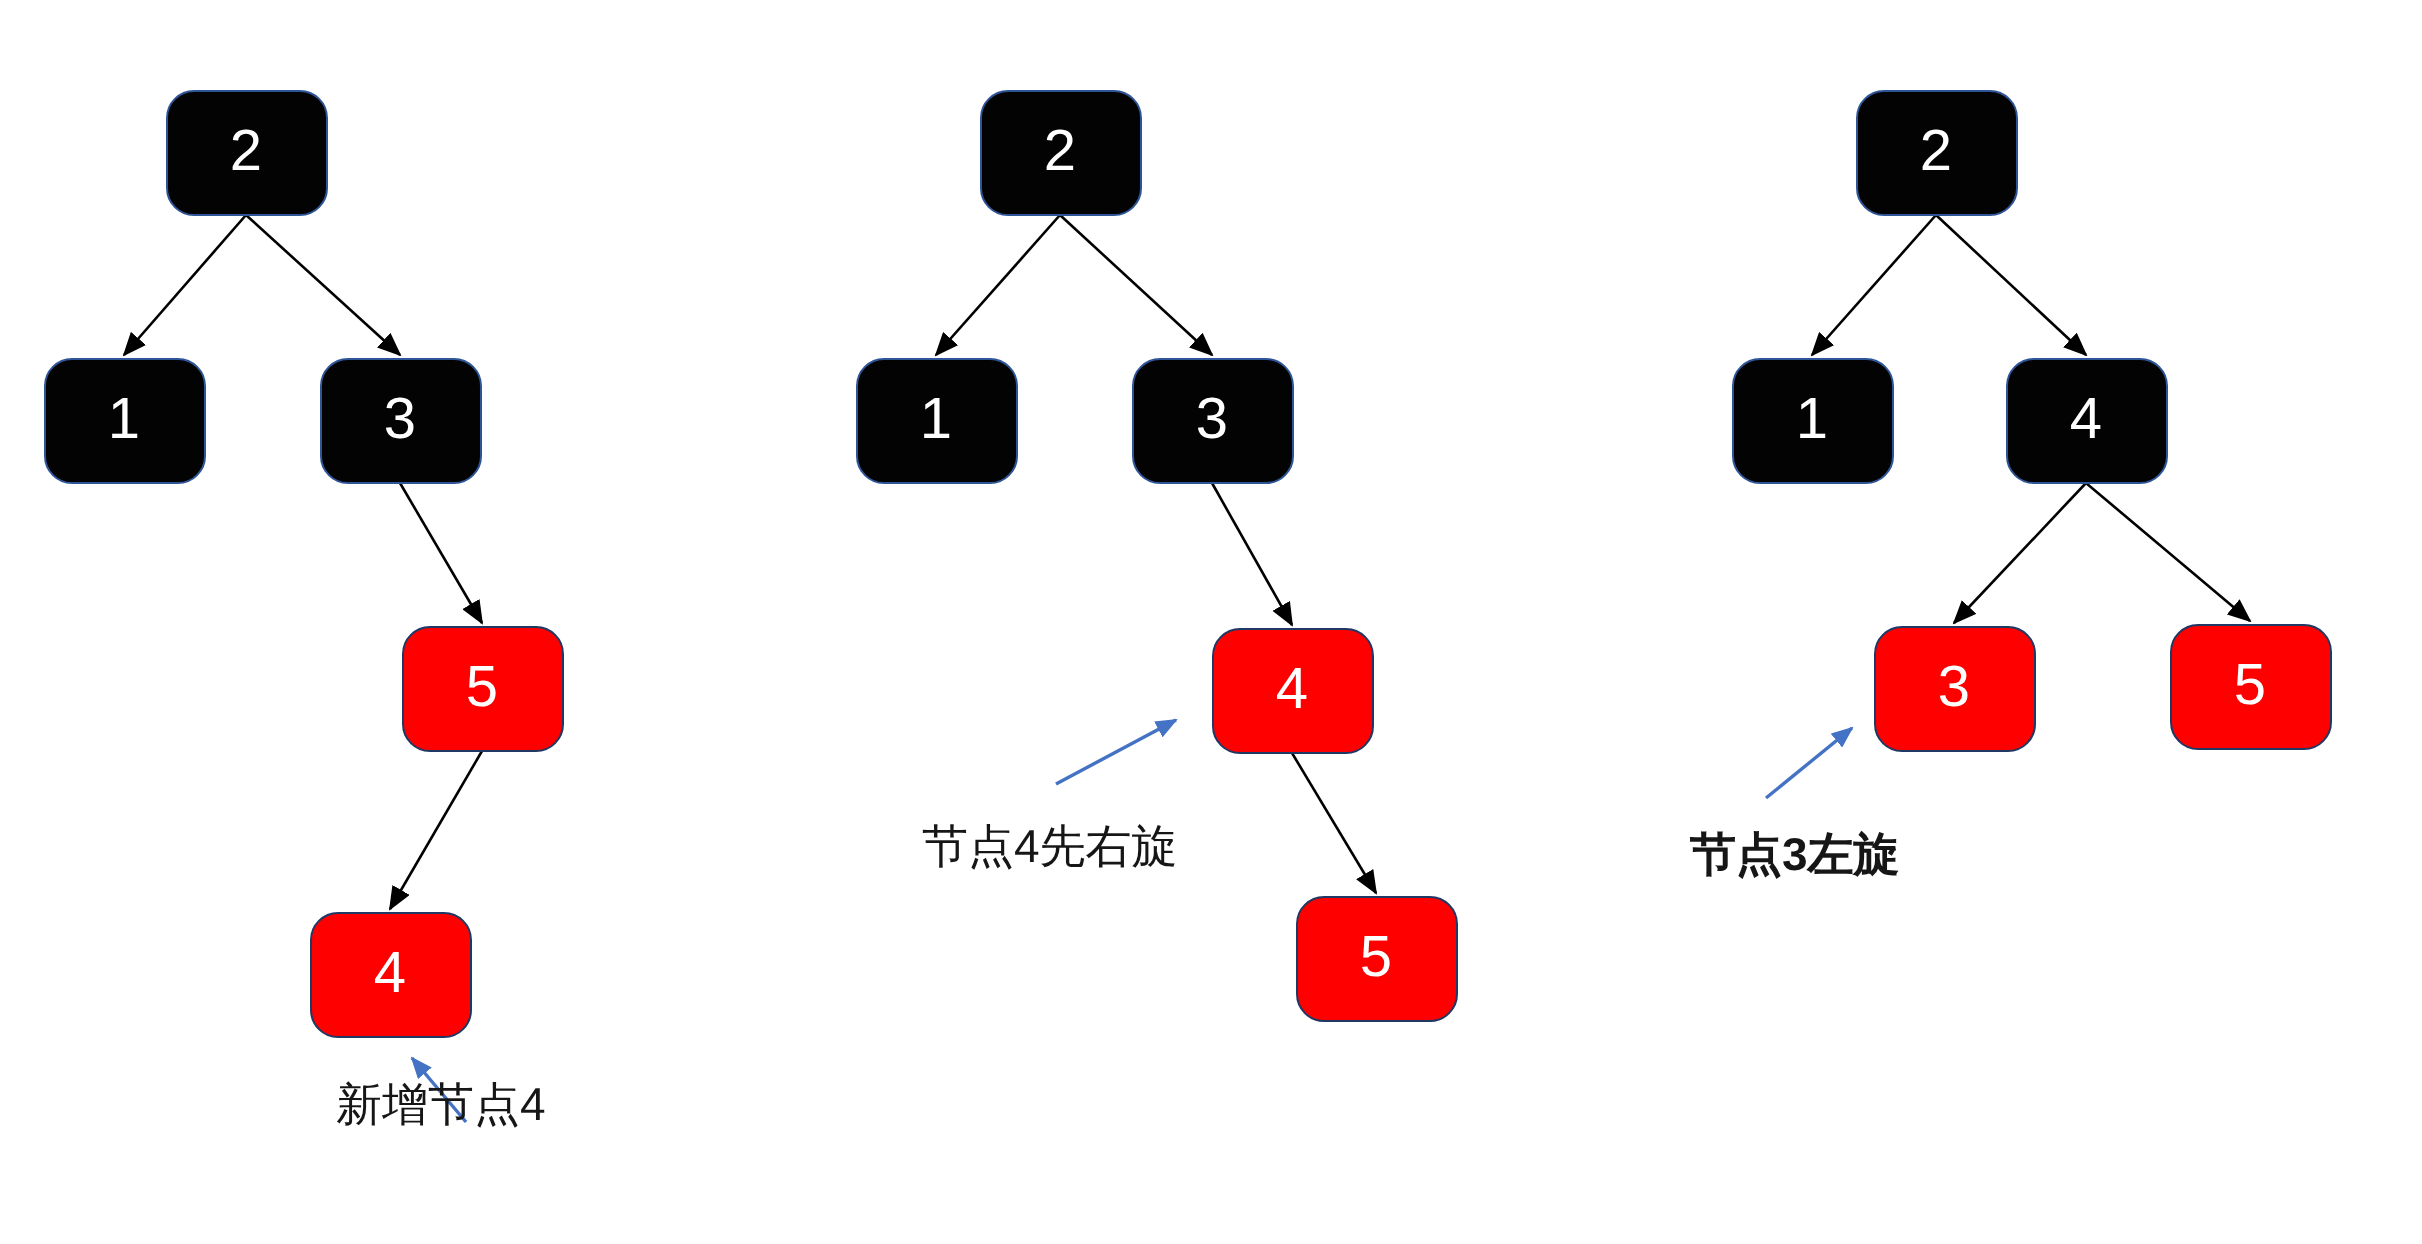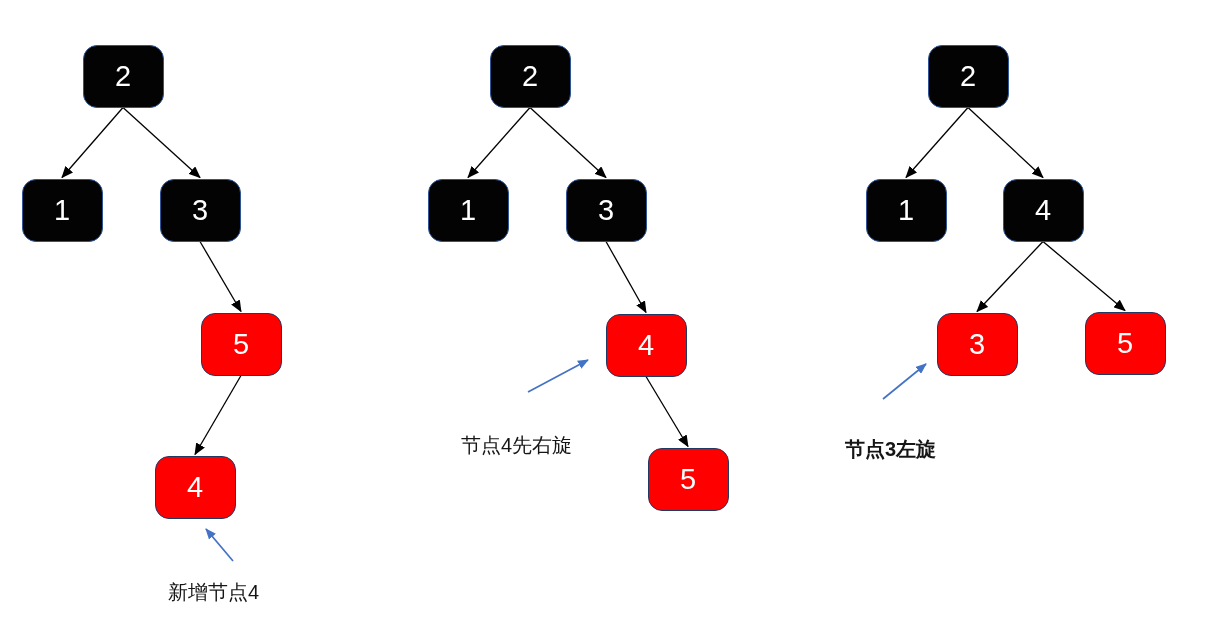--- a/index.html
+++ b/index.html
@@ -49,25 +49,24 @@
     stroke-width: 1.3;
     fill: none;
   }
   .annotation-arrow {
     stroke: var(--annot-color, #4472c4);
     stroke-width: 1.7;
     fill: none;
   }
   .annotation-label {
     position: absolute;
-    font-size: 20px;
+    font-size: 23px;
     color: var(--label-color, #161616);
     white-space: nowrap;
     user-select: none;
-    margin-top: 24px;
   }
 </style>
 </head>
 <body>
 
 <div id="canvas">
   <svg id="arrows" xmlns="http://www.w3.org/2000/svg">
     <defs>
       <marker id="mk-black" markerUnits="userSpaceOnUse" markerWidth="12" markerHeight="10" viewBox="0 0 12 10" refX="11" refY="5" orient="auto">
         <path id="mk-black-path" d="M0,0 L12,5 L0,10 z" fill="#000000"></path>
@@ -91,21 +90,21 @@
       <line x1="1043" y1="241.5" x2="977" y2="311.5" class="edge" marker-end="url(#mk-black)"></line>
       <line x1="1043" y1="241.5" x2="1125" y2="310.5" class="edge" marker-end="url(#mk-black)"></line>
       <line x1="883" y1="399" x2="926" y2="364" class="annotation-arrow" marker-end="url(#mk-blue)"></line>
     </svg>
 
 <div class="node black" style="left: 82.5px; top: 44.5px;">2</div>
     <div class="node black" style="left: 21.5px; top: 178.5px;">1</div>
     <div class="node black" style="left: 159.5px; top: 178.5px;">3</div>
     <div class="node red" style="left: 200.5px; top: 312.5px;">5</div>
     <div class="node red" style="left: 154.5px; top: 455.5px;">4</div>
-    <div class="annotation-label" style="left: 168px; top: 555px;">新增节点4</div>
+    <div class="annotation-label" style="left: 168px; top: 537px;">新增节点4</div>
     <div class="node black" style="left: 489.5px; top: 44.5px;">2</div>
     <div class="node black" style="left: 427.5px; top: 178.5px;">1</div>
     <div class="node black" style="left: 565.5px; top: 178.5px;">3</div>
     <div class="node red" style="left: 605.5px; top: 313.5px;">4</div>
     <div class="node red" style="left: 647.5px; top: 447.5px;">5</div>
     <div class="annotation-label" style="left: 461px; top: 408px;">节点4先右旋</div>
     <div class="node black" style="left: 927.5px; top: 44.5px;">2</div>
     <div class="node black" style="left: 865.5px; top: 178.5px;">1</div>
     <div class="node black" style="left: 1002.5px; top: 178.5px;">4</div>
     <div class="node red" style="left: 936.5px; top: 312.5px;">3</div>

